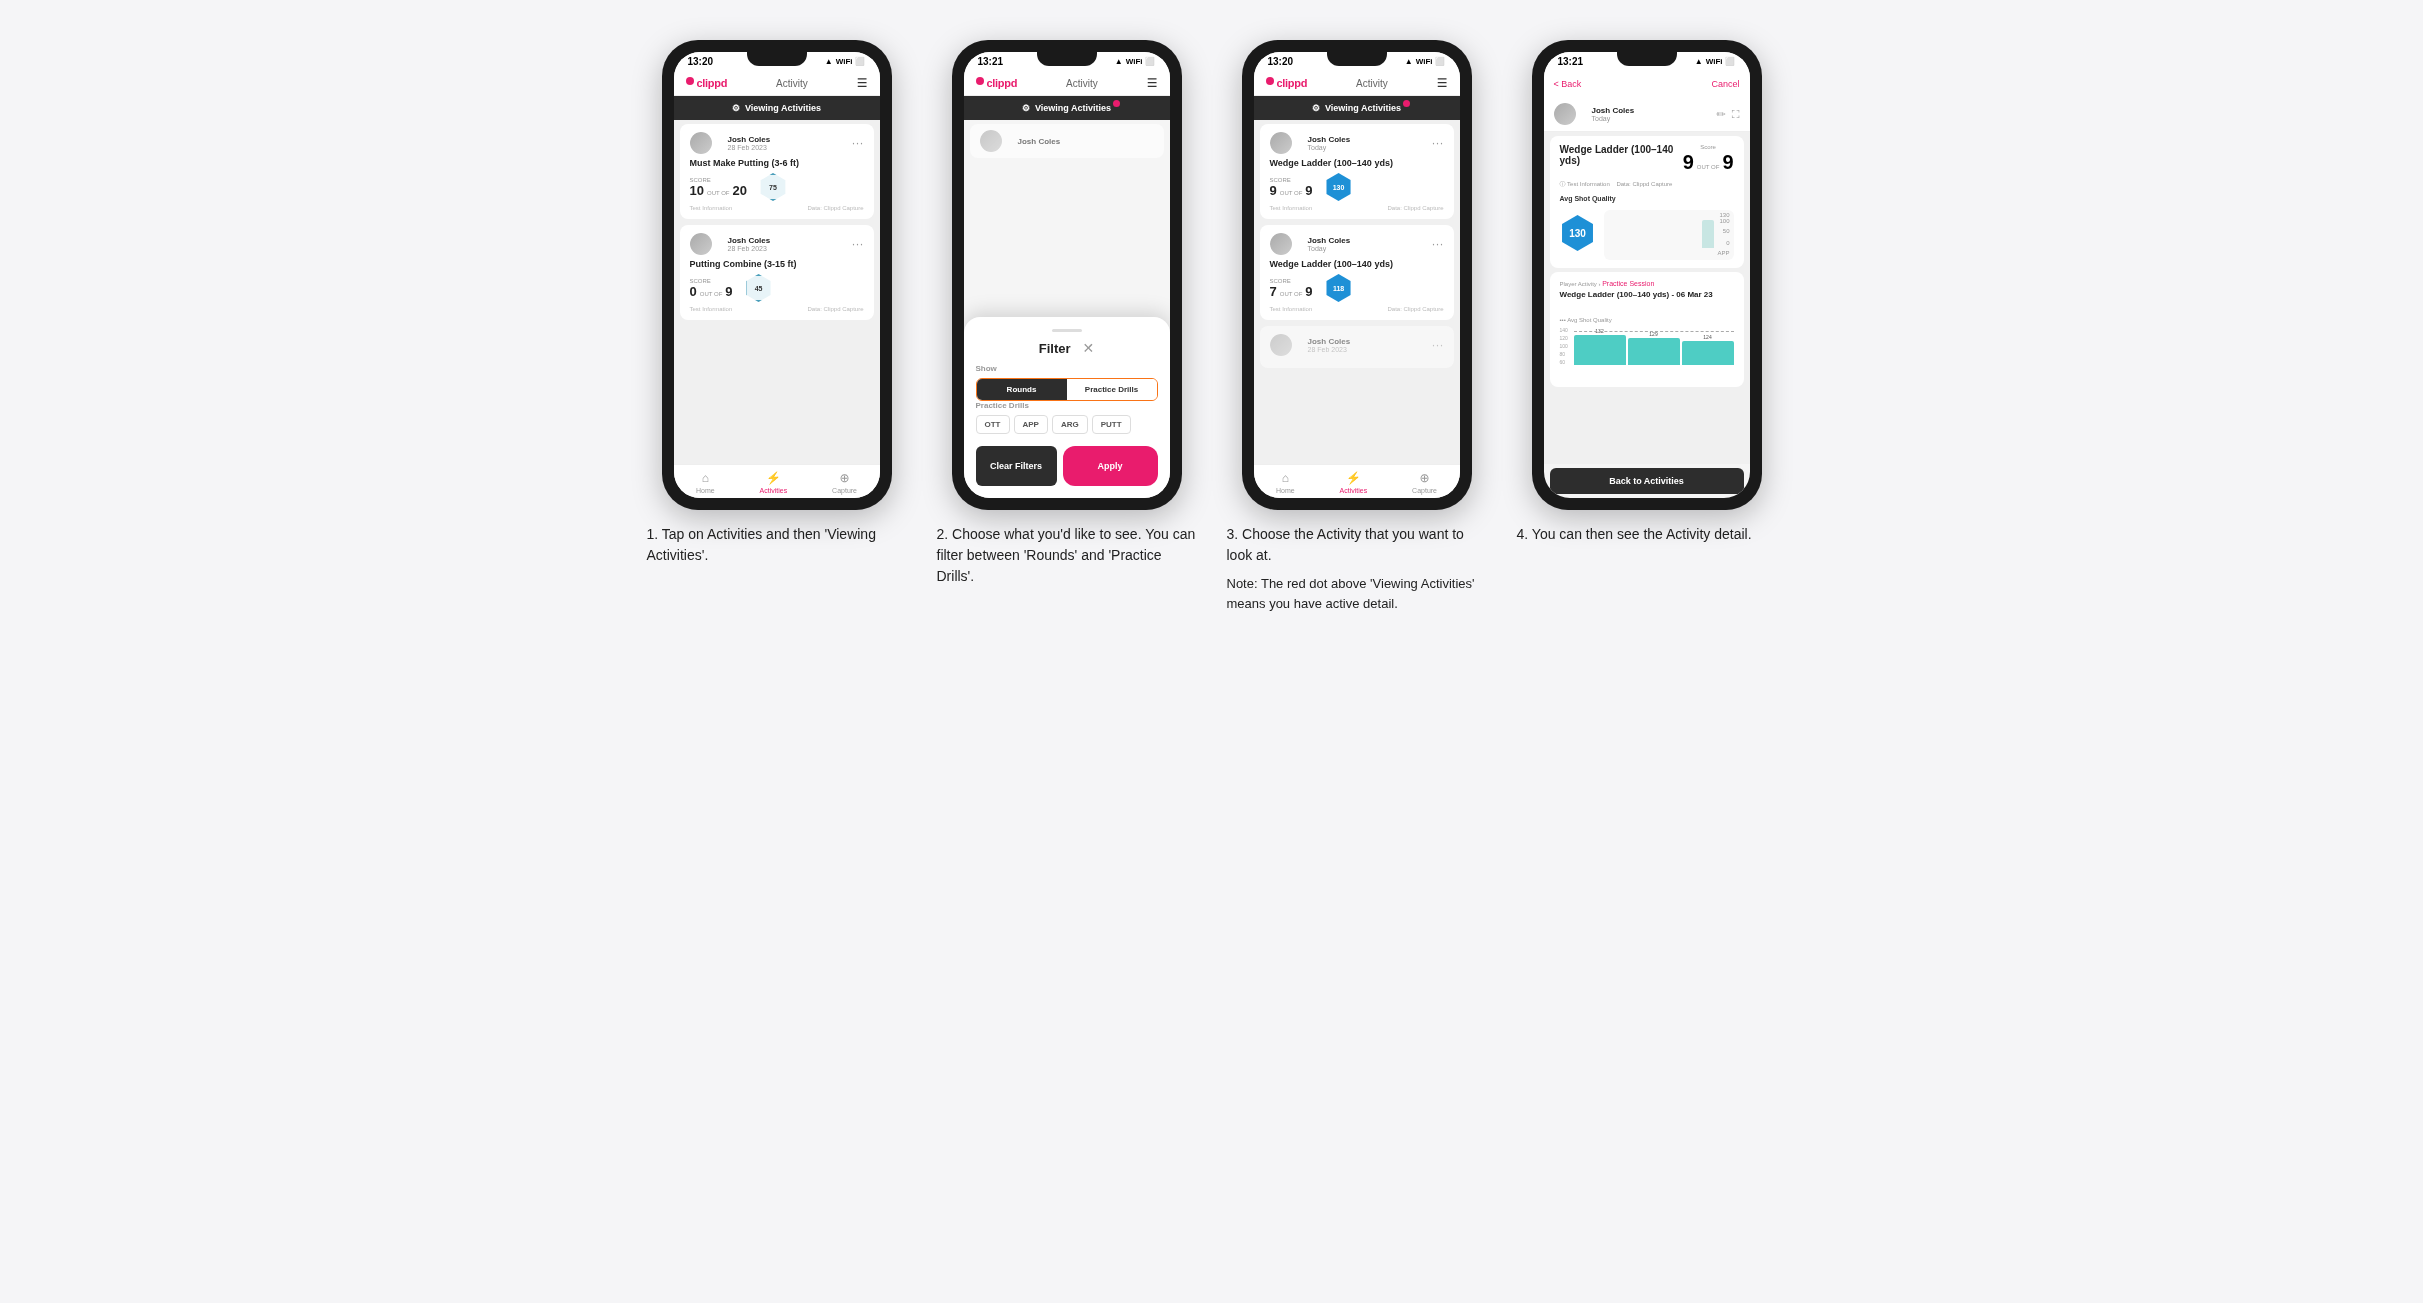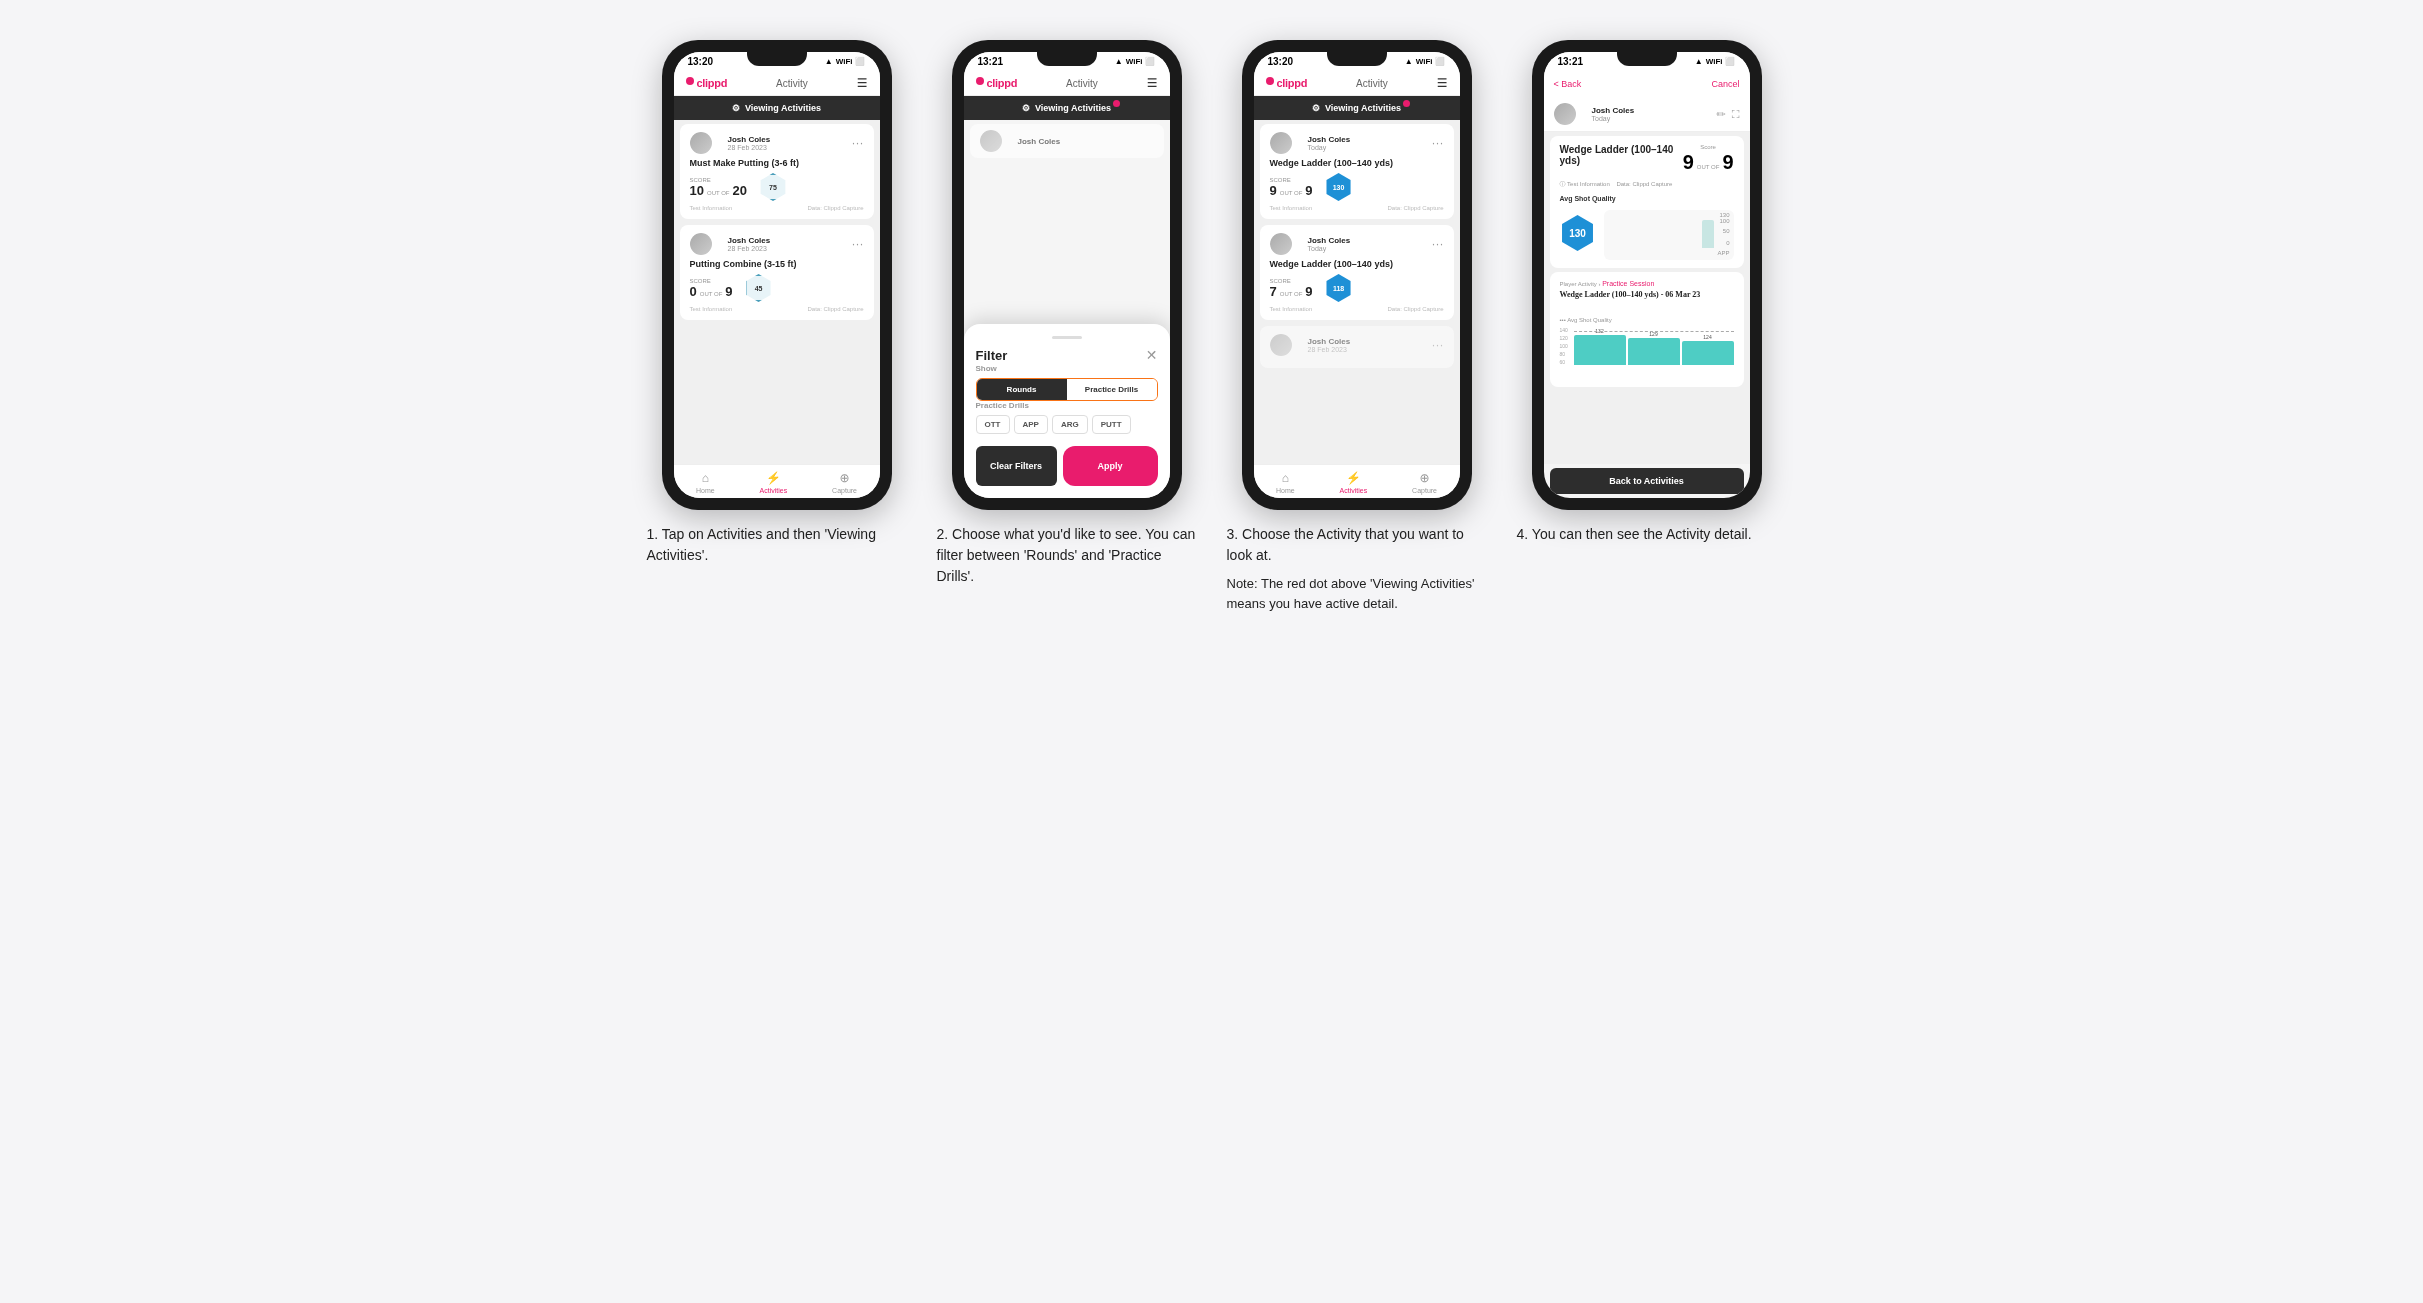--- a/index.html
+++ b/index.html
@@ -221,23 +221,23 @@
       box-shadow: 0 -4px 20px rgba(0,0,0,0.15);
     }
     .filter-handle {
       width: 30px; height: 3px;
       background: #ddd;
       border-radius: 2px;
       margin: 0 auto 8px;
     }
     .filter-header {
       display: flex;
-      justify-content: space-between;
-      align-items: center;
-      margin-bottom: 1px;
+      justify-content: center;
+      align-items: center;
+      margin-bottom: 8px;
       gap: 12px;
     }
     .filter-title { font-size: 13px; font-weight: 700; color: #222; }
     .filter-close { font-size: 14px; color: #999; }
     .filter-section-label { font-size: 8px; color: #999; margin-bottom: 5px; font-weight: 600; }
     .filter-tabs {
       display: flex;
       border: 1px solid #f97316;
       border-radius: 6px;
       overflow: hidden;
@@ -798,21 +798,21 @@
                 <div style="position:absolute;bottom:12px;right:20px;width:12px;height:28px;background:#c8e6e3;border-radius:2px 2px 0 0;"></div>
               </div>
             </div>
           </div>
 
           <div class="detail-card">
             <div style="font-size:6px;color:#999;margin-bottom:3px;">
               <span>Player Activity</span> › 
               <span class="practice-session-badge">Practice Session</span>
             </div>
-            <div style="font-size:8px;font-weight:700;color:#222;margin-bottom:18px;font-family:Liberation Serif, serif;">Wedge Ladder (100–140 yds) - 06 Mar 23</div>
+            <div style="font-size:8px;font-weight:700;color:#222;margin-bottom:18px;">Wedge Ladder (100–140 yds) - 06 Mar 23</div>
             <div style="font-size:6px;color:#999;margin-bottom:4px;">••• Avg Shot Quality</div>
 
             <div style="position:relative;height:52px;display:flex;align-items:flex-end;gap:3px;padding-bottom:14px;">
 
               <div style="position:absolute;left:0;top:0;display:flex;flex-direction:column;justify-content:space-between;height:38px;font-size:5px;color:#aaa;">
                 <span>140</span>
                   <span>120</span>
                   <span>100</span>
                   <span>80</span>
                   <span>60</span>

